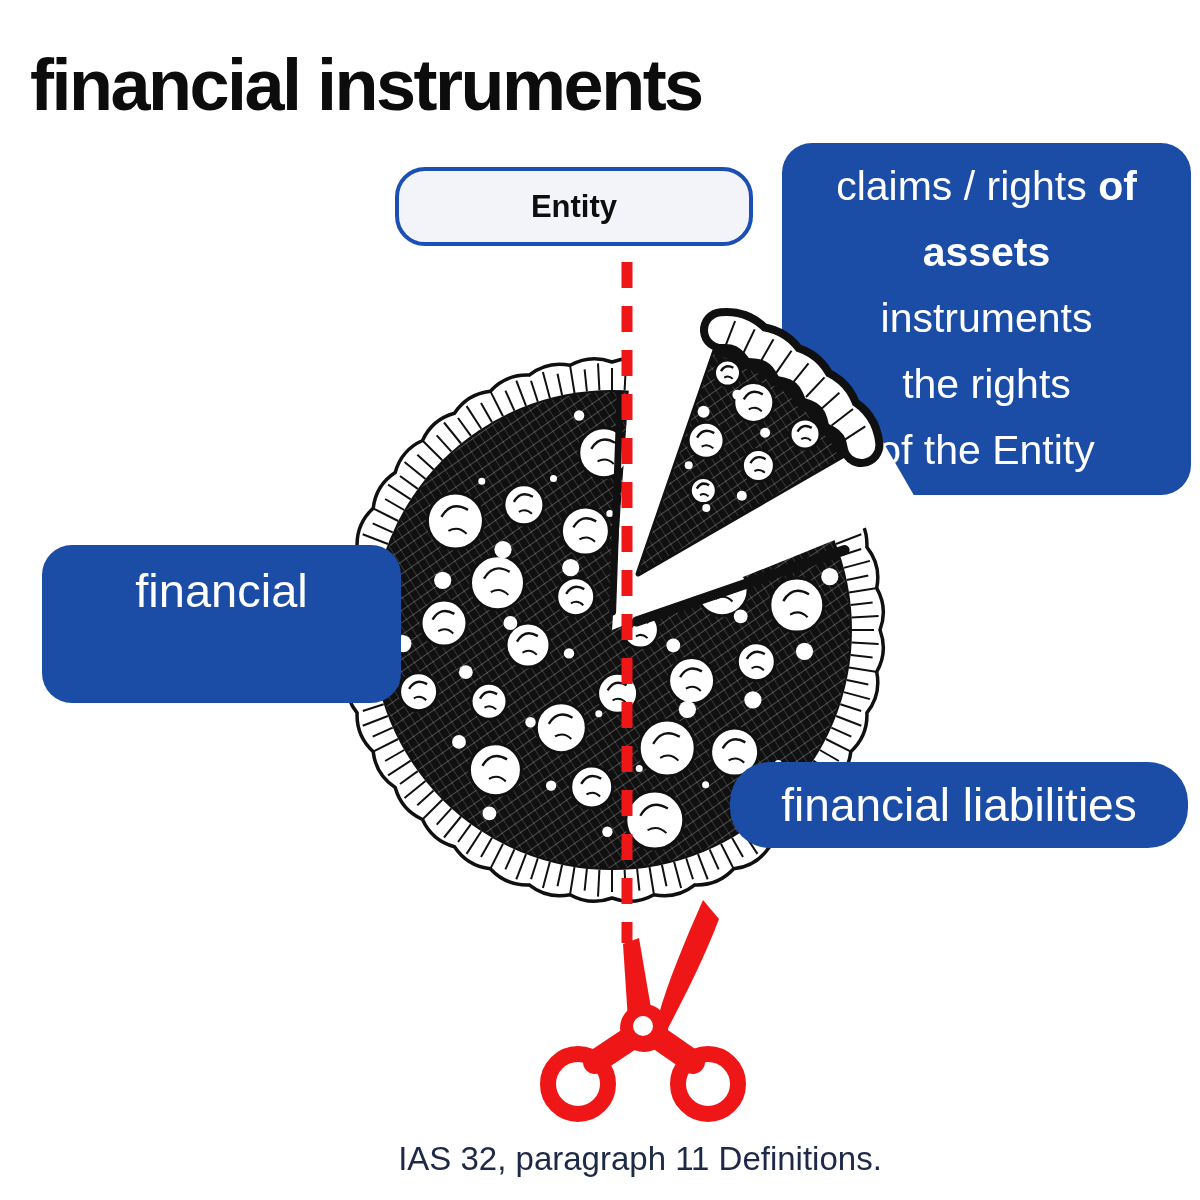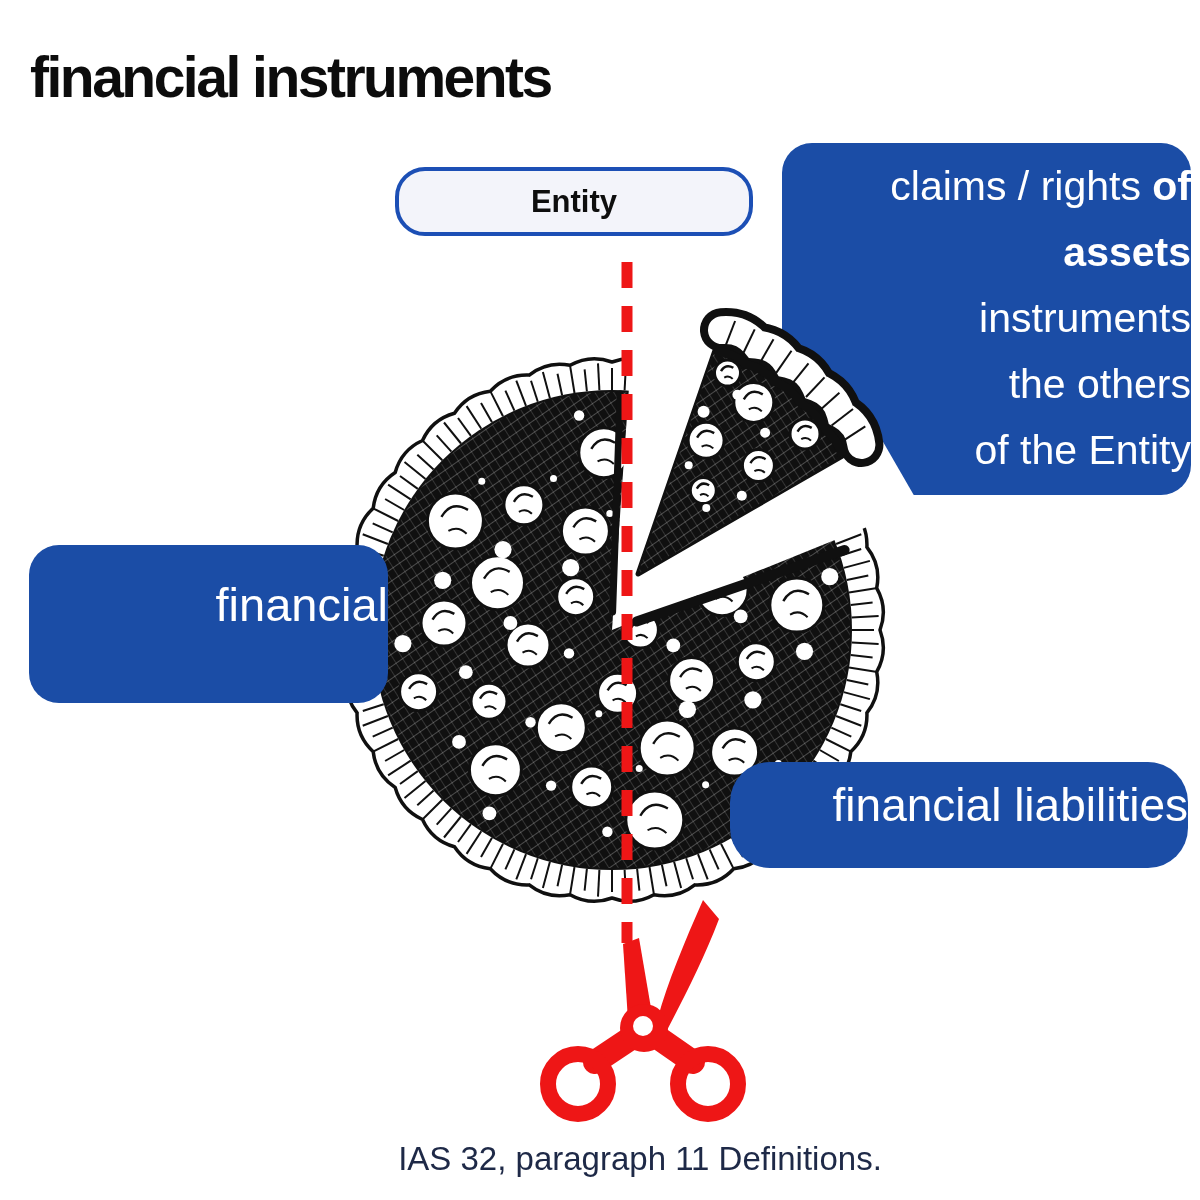--- a/index.html
+++ b/index.html
@@ -1,54 +1,54 @@
 <!DOCTYPE html>
 <html style="--accent-blue: #1b4da6; --accent-red: #ee1616; --ink: #101010; --pill-bg: #f3f4fa; --pill-border: #1c4fb5; --caption-ink: #1e2947; --title-ink: #0c0c0c; --text-on-blue: #ffffff;"><head>
 <meta charset="utf-8">
 <style>
   * { margin:0; padding:0; box-sizing:border-box; }
   html,body { width:1200px; height:1200px; background:#fff;
     font-family:"Liberation Sans", sans-serif; }
   .canvas { position:relative; width:1200px; height:1200px; background:#fff; overflow:hidden; }
 
-  .title { position:absolute; left:30px; top:44px; font-size:57px; font-weight:800;
+  .title { position:absolute; left:30px; top:44px; font-size:72px; font-weight:800;
     letter-spacing:-2.5px; color:var(--title-ink); white-space:nowrap; }
 
   .bluebox { position:absolute; background:var(--accent-blue); color:var(--text-on-blue);
-    text-align:right; }
+    text-align:center; }
   .claims { left:782px; top:143px; width:409px; height:352px; border-radius:30px;
     font-size:41px; line-height:66px; padding-top:10px; font-weight:400; }
   .claims .b, .claims b { font-weight:700; }
-  .assets { left:29px; top:545px; width:359px; height:158px; border-radius:30px;
-    font-size:47px; line-height:62px; padding-top:29px; }
-  .liab { left:730px; top:762px; width:458px; height:106px; border-radius:40px;
+  .assets { left:42px; top:545px; width:359px; height:158px; border-radius:30px;
+    font-size:47px; line-height:62px; padding-top:15px; }
+  .liab { left:730px; top:762px; width:458px; height:86px; border-radius:40px;
     font-size:46px; line-height:86px; white-space:nowrap; }
 
-  .pill { position:absolute; left:395px; top:167px; width:358px; height:69px;
+  .pill { position:absolute; left:395px; top:167px; width:358px; height:79px;
     border:4.5px solid var(--pill-border); background:var(--pill-bg); border-radius:30px;
     display:flex; align-items:center; justify-content:center;
     font-size:31px; font-weight:700; color:#0e0e0e; }
 
   .caption { position:absolute; left:0; top:1140px; width:1280px; text-align:center;
     font-size:33px; font-weight:500; color:var(--caption-ink); }
 
   svg.art { position:absolute; left:0; top:0; }
 </style>
 </head>
 <body>
 
 <div class="canvas">
 
   <div class="title">financial instruments</div>
 
   <div class="bluebox claims">
     <div><span>claims / rights</span> <b>of</b></div>
     <div class="b">assets</div>
     <div>instruments</div>
-    <div>the others</div>
+    <div>the rights</div>
     <div>of the Entity</div>
   </div>
 
   <svg id="art" class="art" width="1200" height="1200" viewBox="0 0 1200 1200">
       <defs>
         <pattern id="h1" width="10" height="10" patternUnits="userSpaceOnUse" patternTransform="rotate(55)">
           <line x1="0" y1="0" x2="0" y2="10" stroke="#fff" stroke-width="1.7" opacity="0.3"></line>
         </pattern>
         <pattern id="h2" width="8" height="8" patternUnits="userSpaceOnUse" patternTransform="rotate(-32)">
           <line x1="0" y1="0" x2="0" y2="8" stroke="#fff" stroke-width="1.4" opacity="0.22"></line>

